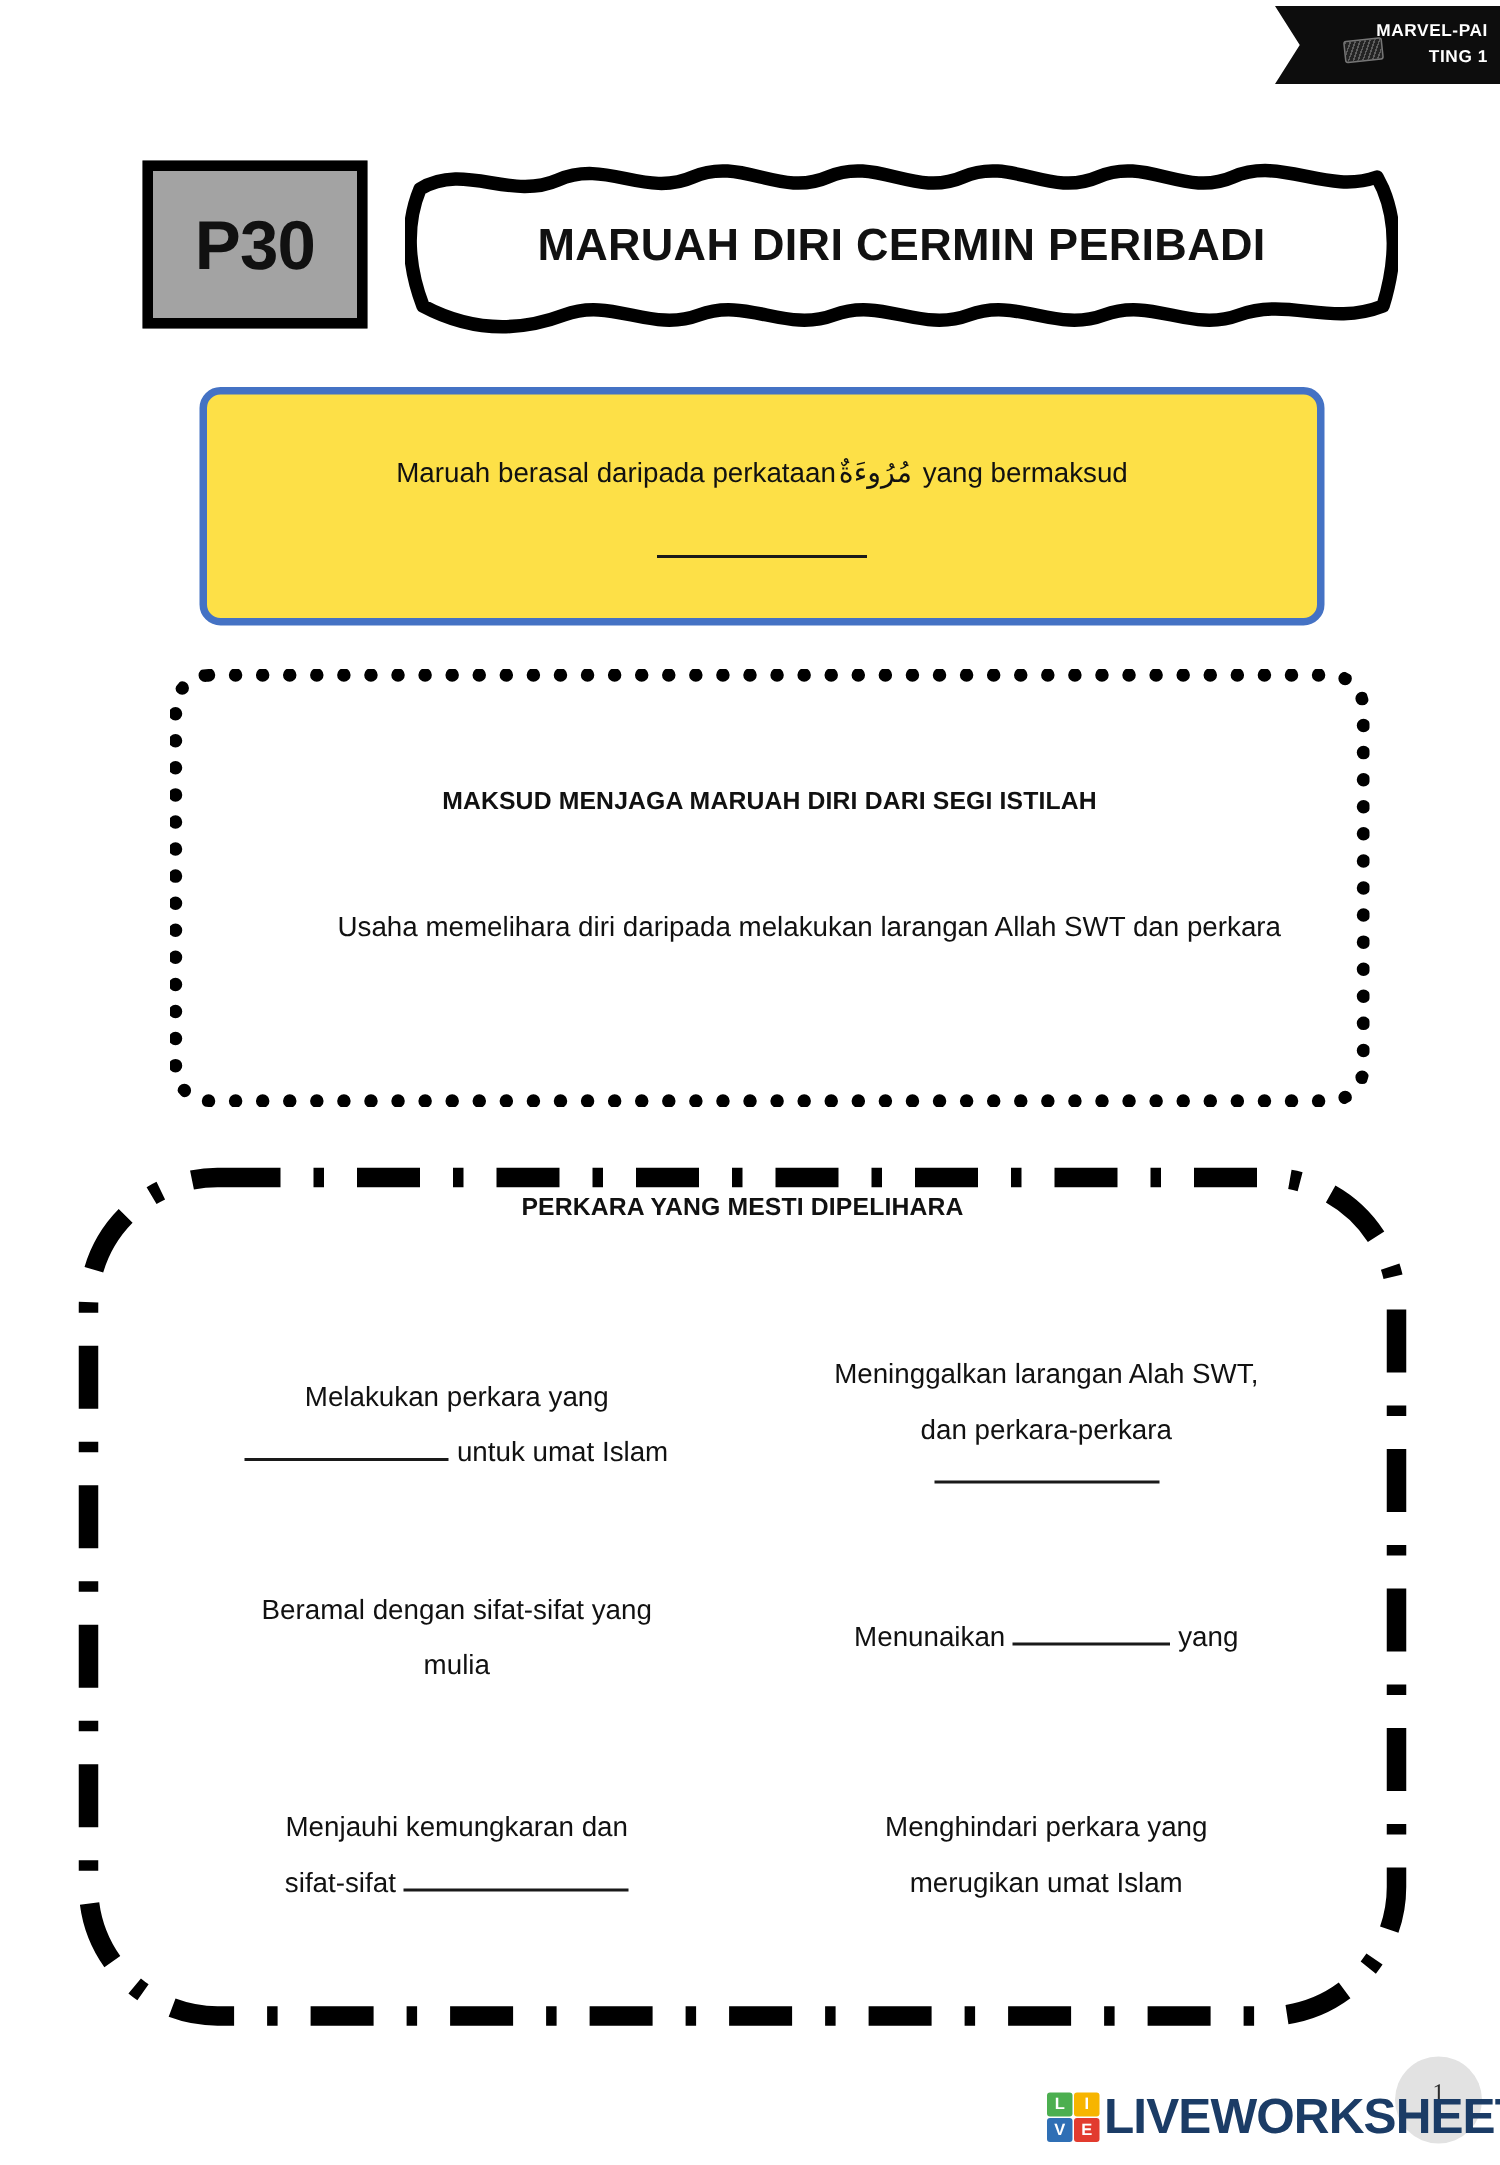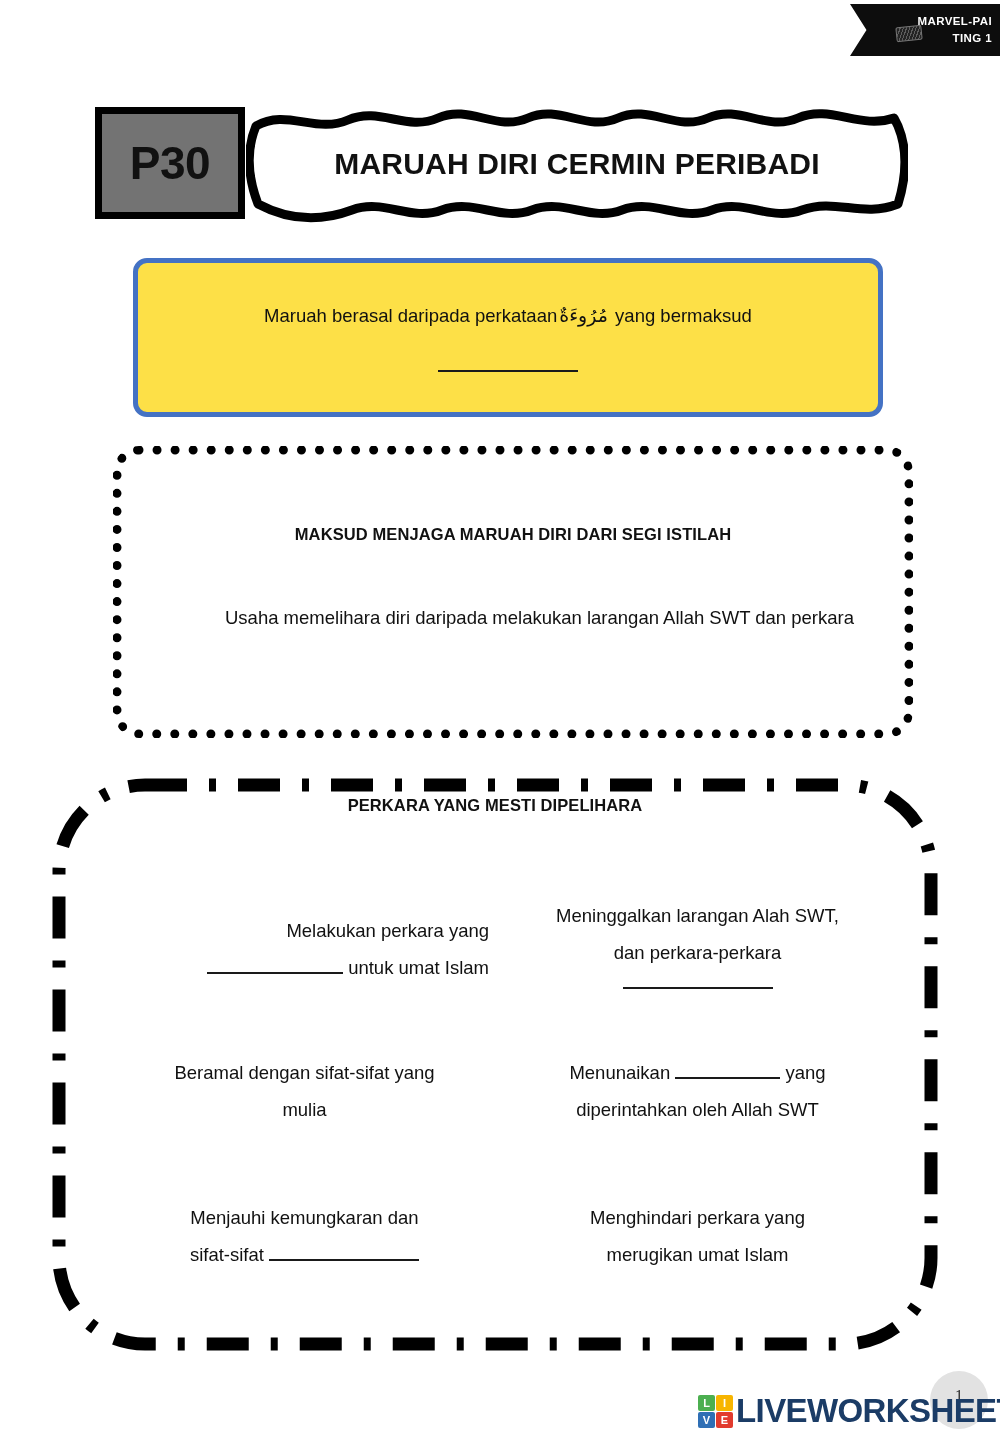--- a/index.html
+++ b/index.html
@@ -65,34 +65,34 @@
     width: 825px;
     height: 120px;
   }
   #code-box {
     position: absolute;
     left: 0;
     top: 3px;
     width: 150px;
     height: 112px;
     border: 7px solid #000000;
-    background: #737373;
+    background: #a3a3a3;
     display: flex;
     align-items: center;
     justify-content: center;
   }
   #code-box .code-text {
     font-size: 46px;
     font-weight: bold;
     letter-spacing: -0.5px;
     font-family: "Liberation Sans", "DejaVu Sans", sans-serif;
   }
   #title-box-wrap {
     position: absolute;
-    left: 151px;
+    left: 175px;
     top: 0;
     width: 662px;
     height: 120px;
     text-decoration: underline;
   }
   #title-box-wrap svg {
     position: absolute;
     inset: 0;
     width: 100%;
     height: 100%;
@@ -229,21 +229,21 @@
     padding: 0 12px;
   }
   .perkara-cell .cell-line { white-space: nowrap; }
   .cell-blank-line {
     display: block;
     width: 150px;
     border-bottom: 2px solid #1a1a1a;
     height: 1px;
     margin-top: 16px;
   }
-  .cell-r1c1 { justify-content: center; padding-top: 6px; align-items: flex-end; }
+  .cell-r1c1 { justify-content: center; padding-top: 6px; }
   .cell-r1c2 { justify-content: center; padding-bottom: 6px; }
   .blank-lg { width: 136px; }
   .blank-xl { width: 150px; }
 
   
   #footer-logo {
     position: absolute;
     left: 698px;
     top: 1392px;
     display: flex;
@@ -381,21 +381,20 @@
       <span class="cell-line">Beramal dengan sifat-sifat yang</span>
       <span class="cell-line">mulia</span>
     </div>
 
     <div class="perkara-cell">
       <span class="cell-line">
         <span>Menunaikan</span>
         <span class="inline-blank blank-sm"></span>
         <span>yang</span>
       </span>
-      <span class="cell-line">diperintahkan oleh Allah SWT</span>
     </div>
 
     <div class="perkara-cell">
       <span class="cell-line">Menjauhi kemungkaran dan</span>
       <span class="cell-line">
         <span>sifat-sifat</span>
         <span class="inline-blank blank-xl"></span>
       </span>
     </div>
 

